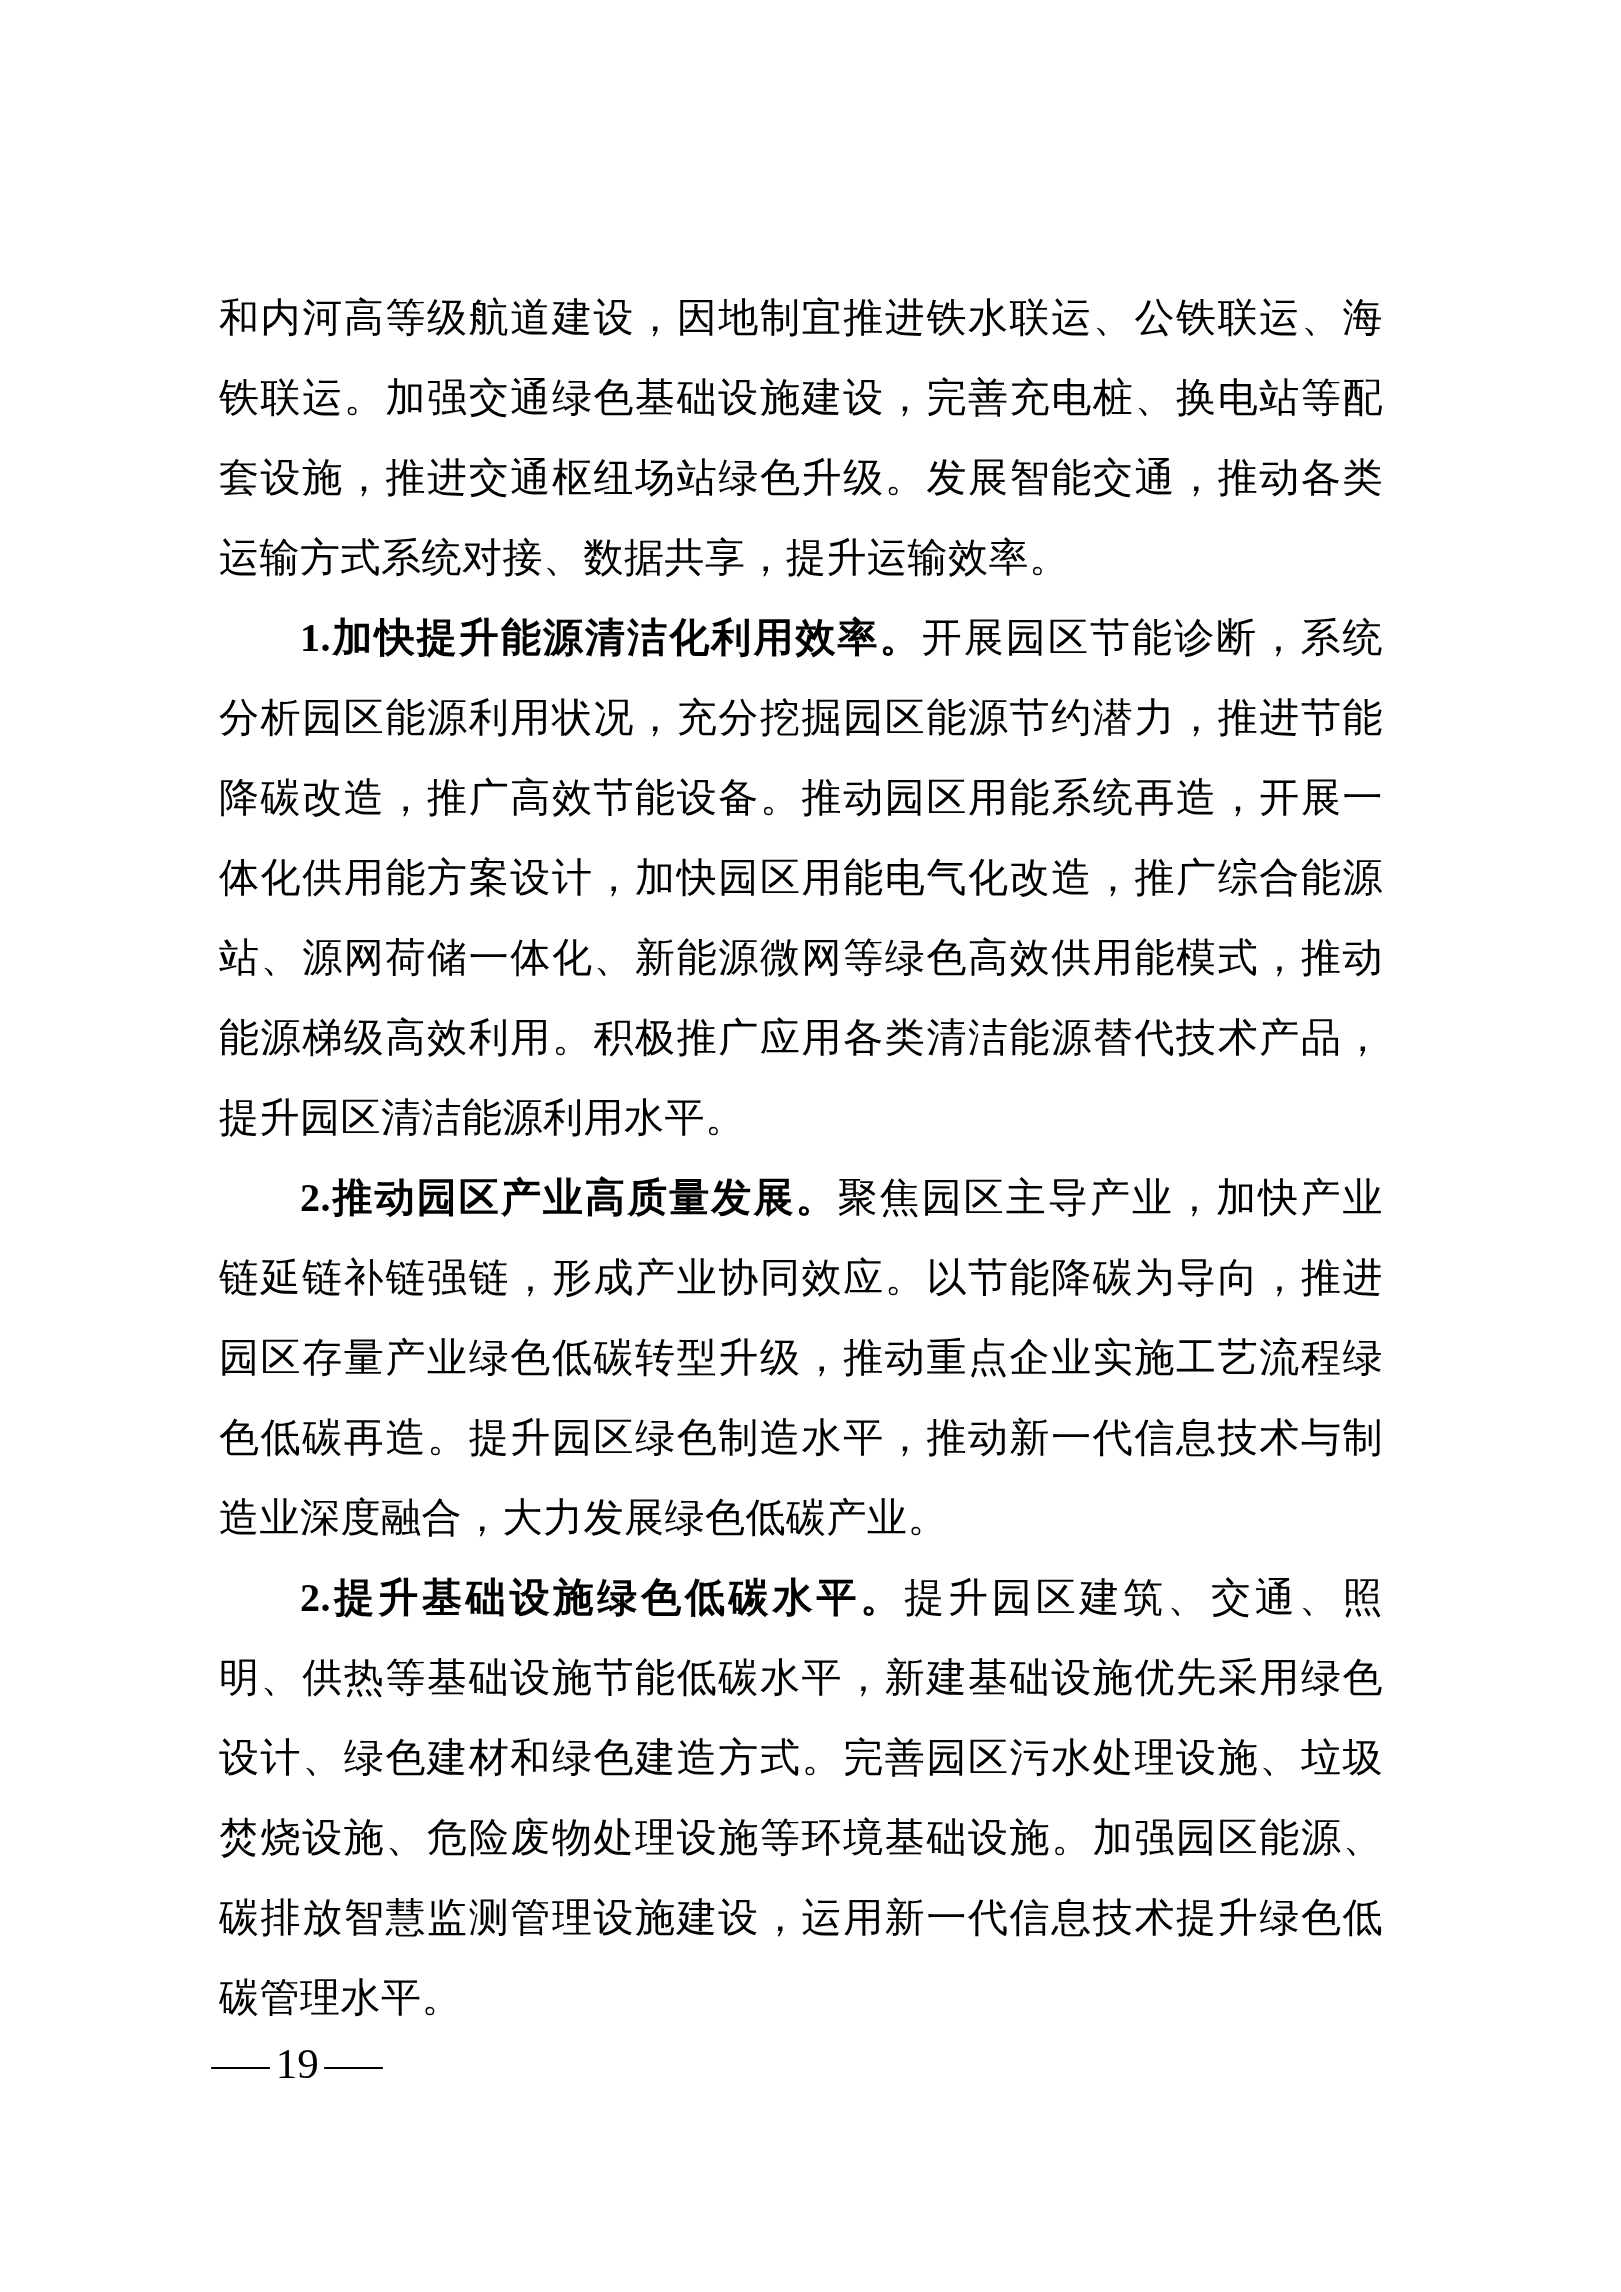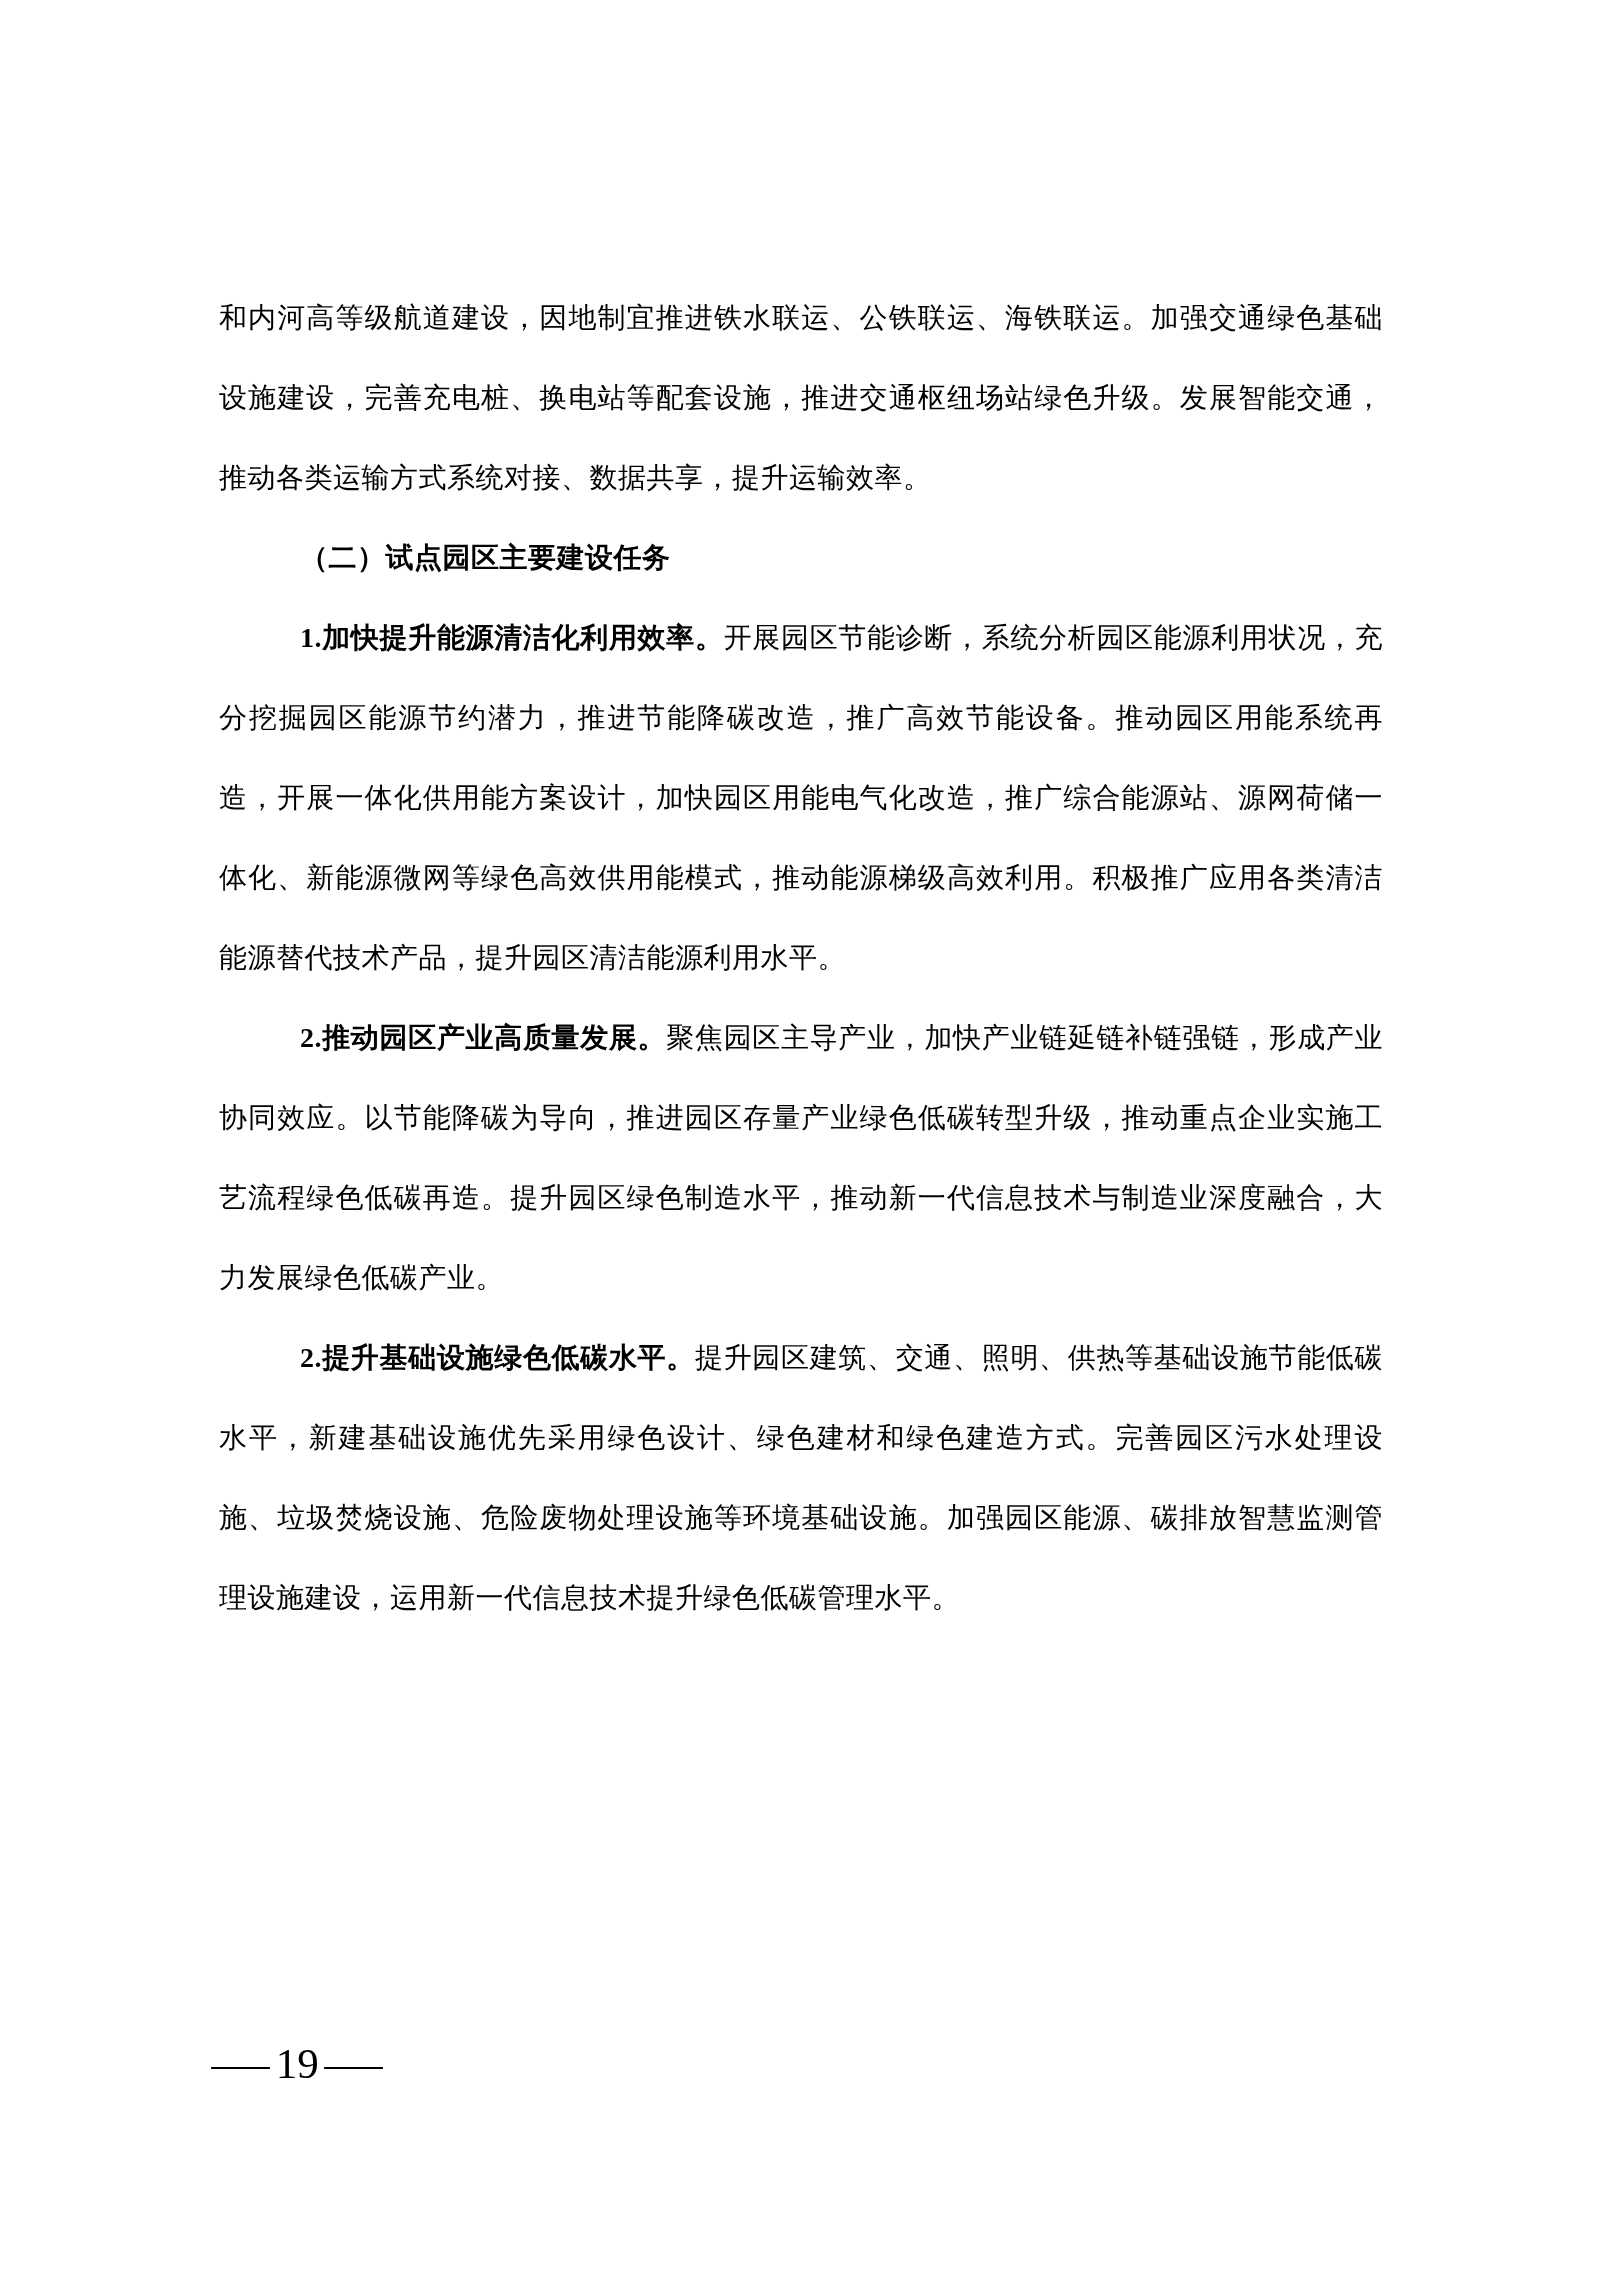--- a/index.html
+++ b/index.html
@@ -14,21 +14,21 @@
     background: #ffffff;
     overflow: hidden;
     font-family: "Liberation Serif", "DejaVu Serif", serif;
     color: #000000;
   }
   .content {
     position: absolute;
     left: 219px;
     top: 278px;
     width: 1164px;
-    font-size: 28px;
+    font-size: 40px;
     line-height: 80px;
     text-align: justify;
     text-align-last: left;
     letter-spacing: 0.5px;
   }
   .content p {
     margin: 0;
     padding: 0;
   }
   .para-indent {
@@ -61,21 +61,20 @@
 </style>
 </head>
 <body>
 
 <div class="page">
 
   <div class="content">
 
     <p class="para-plain"><span>和内河高等级航道建设，因地制宜推进铁水联运、公铁联运、海铁联运。加强交通绿色基础设施建设，完善充电桩、换电站等配套设施，推进交通枢纽场站绿色升级。发展智能交通，推动各类运输方式系统对接、数据共享，提升运输效率。</span></p>
 
-    <p class="section-heading"><span>（二）试点园区主要建设任务</span></p>
 
     <p class="para-indent"><span class="lead">1.加快提升能源清洁化利用效率。</span><span>开展园区节能诊断，系统分析园区能源利用状况，充分挖掘园区能源节约潜力，推进节能降碳改造，推广高效节能设备。推动园区用能系统再造，开展一体化供用能方案设计，加快园区用能电气化改造，推广综合能源站、源网荷储一体化、新能源微网等绿色高效供用能模式，推动能源梯级高效利用。积极推广应用各类清洁能源替代技术产品，提升园区清洁能源利用水平。</span></p>
 
     <p class="para-indent"><span class="lead">2.推动园区产业高质量发展。</span><span>聚焦园区主导产业，加快产业链延链补链强链，形成产业协同效应。以节能降碳为导向，推进园区存量产业绿色低碳转型升级，推动重点企业实施工艺流程绿色低碳再造。提升园区绿色制造水平，推动新一代信息技术与制造业深度融合，大力发展绿色低碳产业。</span></p>
 
     <p class="para-indent"><span class="lead">2.提升基础设施绿色低碳水平。</span><span>提升园区建筑、交通、照明、供热等基础设施节能低碳水平，新建基础设施优先采用绿色设计、绿色建材和绿色建造方式。完善园区污水处理设施、垃圾焚烧设施、危险废物处理设施等环境基础设施。加强园区能源、碳排放智慧监测管理设施建设，运用新一代信息技术提升绿色低碳管理水平。</span></p>
 
   </div>
 
   <div class="footer">

